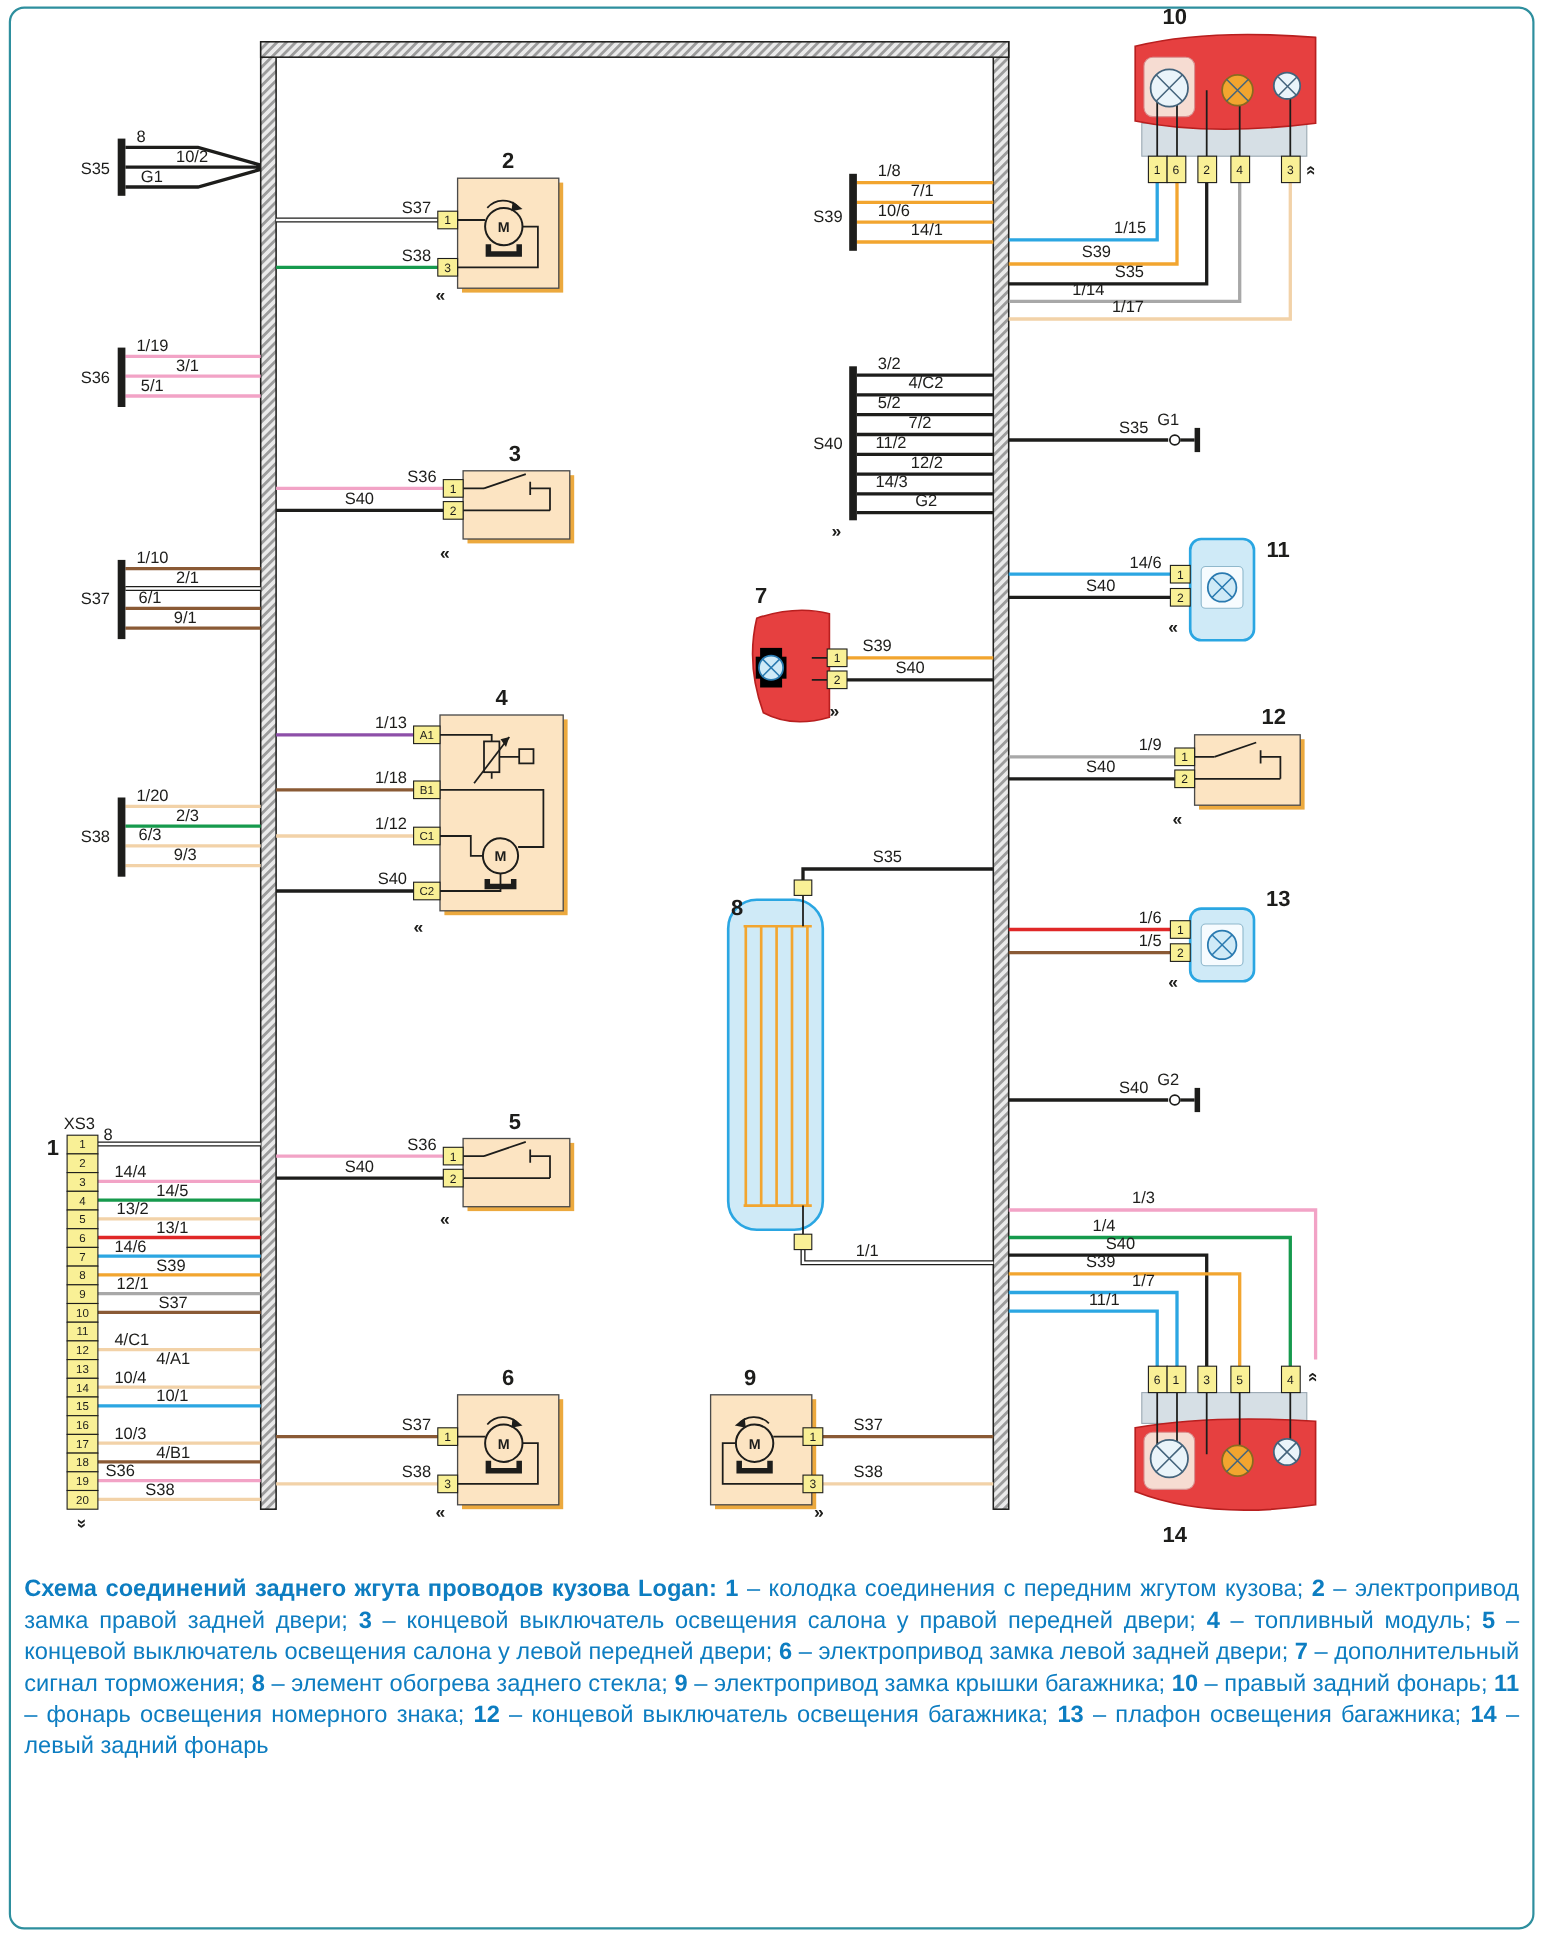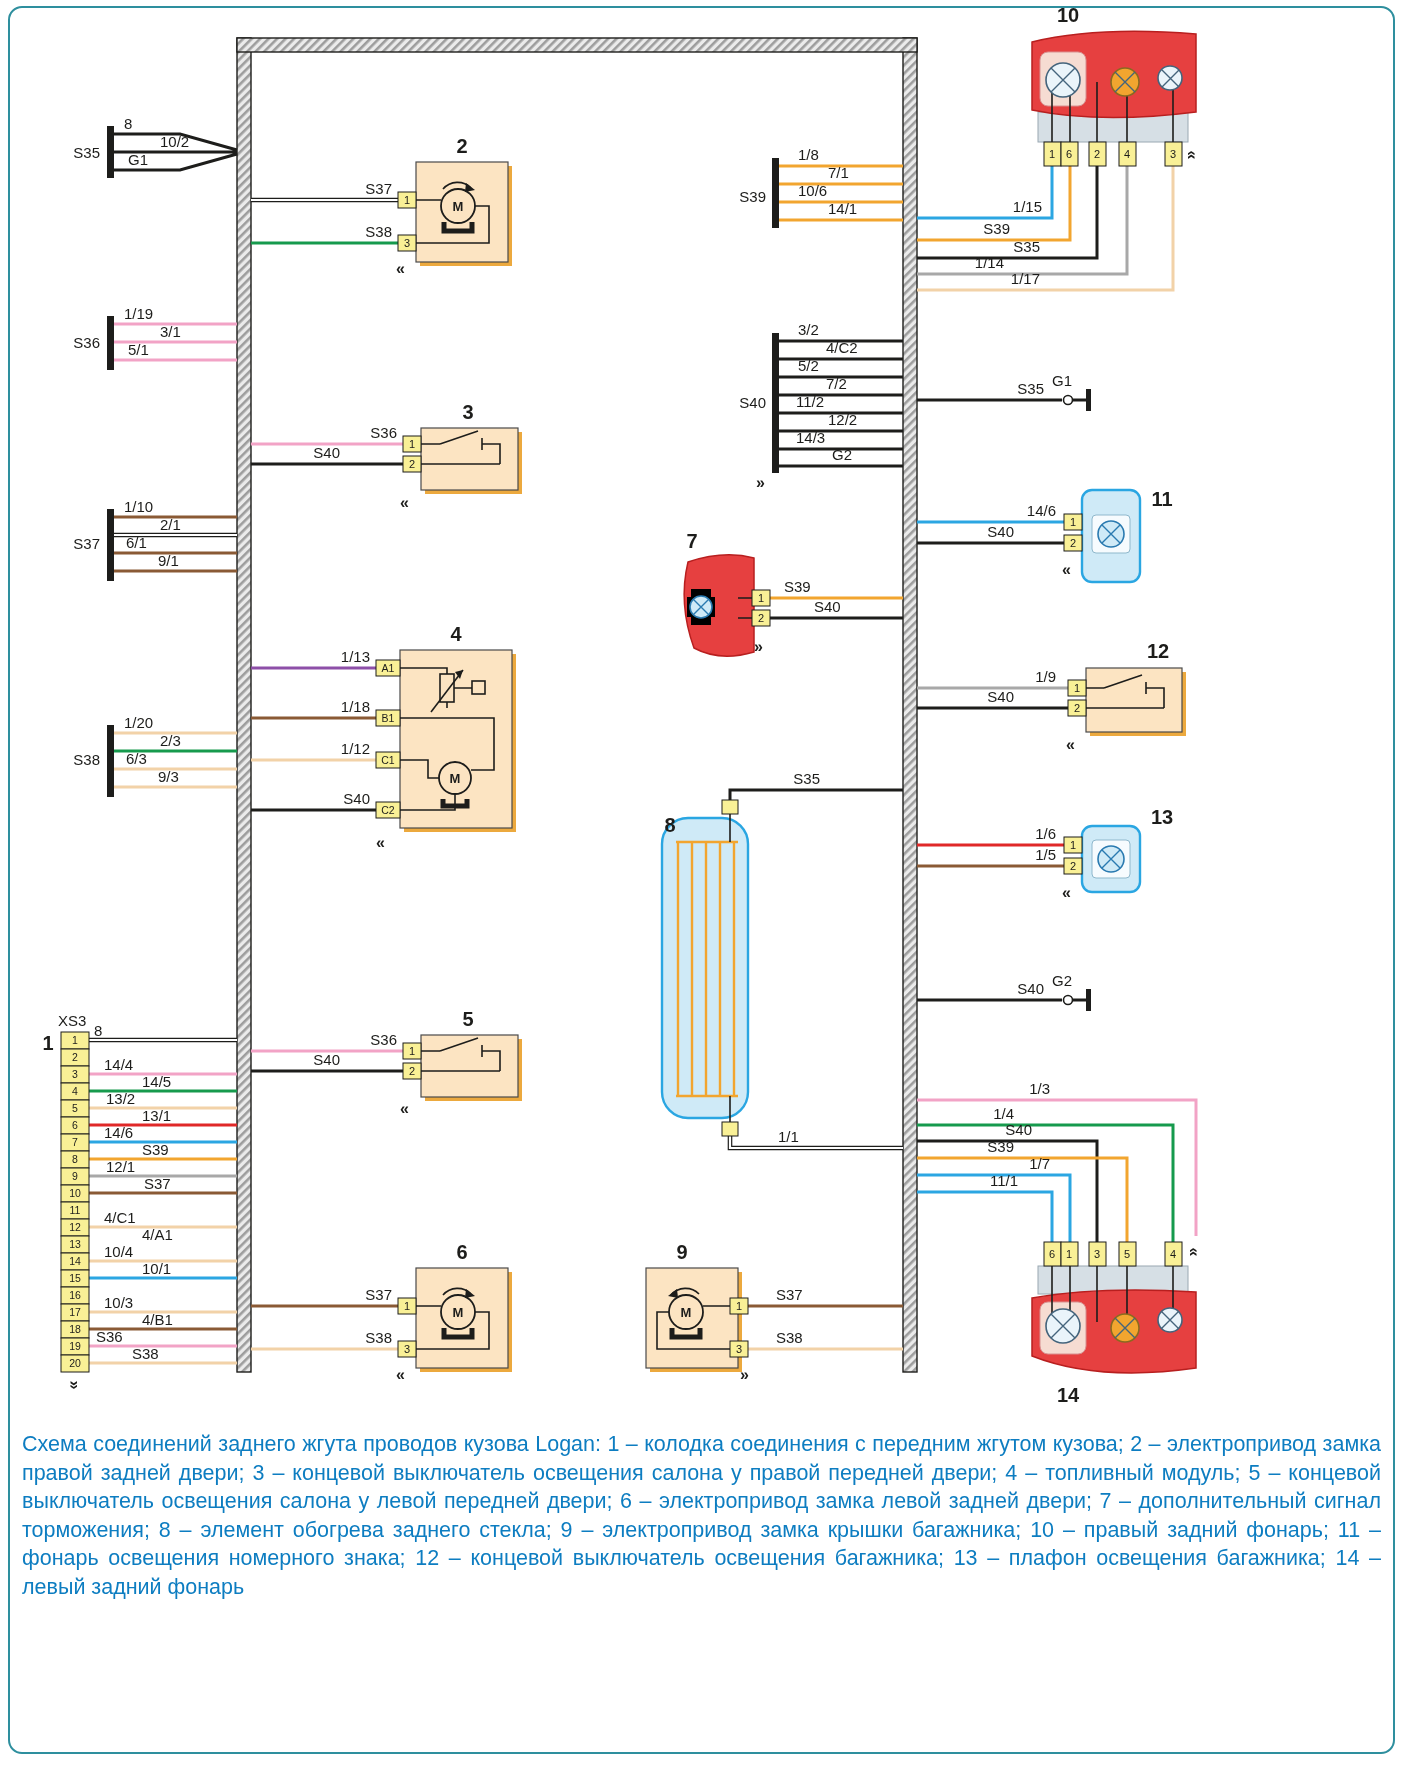--- a/index.html
+++ b/index.html
@@ -39,21 +39,21 @@
   .lampw { fill:#eaf4fa; stroke:#44647c; stroke-width:1.6; }
   .lampo { fill:#f2a52f; stroke:#8a6a20; stroke-width:1.6; }
   .lampb { fill:#cfeaf7; stroke:#2a7ab0; stroke-width:1.6; }
   .lx { stroke:#44647c; stroke-width:1.4; }
   .lxb { stroke:#2a7ab0; stroke-width:1.4; }
   .grid { fill:none; stroke:#f2a52f; stroke-width:2.4; }
   .gnd { fill:#fff; stroke:#1d1d1b; stroke-width:1.6; }
   .whitebox { fill:#f6fbfe; stroke:#8fb8cc; stroke-width:1; }
   .caption { position:absolute; left:22px; top:1430px; width:1359px;
              font-size:21.5px; line-height:1.33; color:#0d7dc1; text-align:justify; }
-  .caption .b { font-weight:normal; }
+  .caption .b { font-weight:bold; }
 </style>
 </head>
 <body>
 
 <div class="page">
 <svg class="diagram" width="1403" height="1424" viewBox="0 0 1403 1424">
   <defs>
     <pattern id="hatch" width="6" height="6" patternUnits="userSpaceOnUse" patternTransform="rotate(45)">
       <rect width="6" height="6" fill="#ebebeb"></rect>
       <rect width="2.6" height="6" fill="#9d9d9d"></rect>

